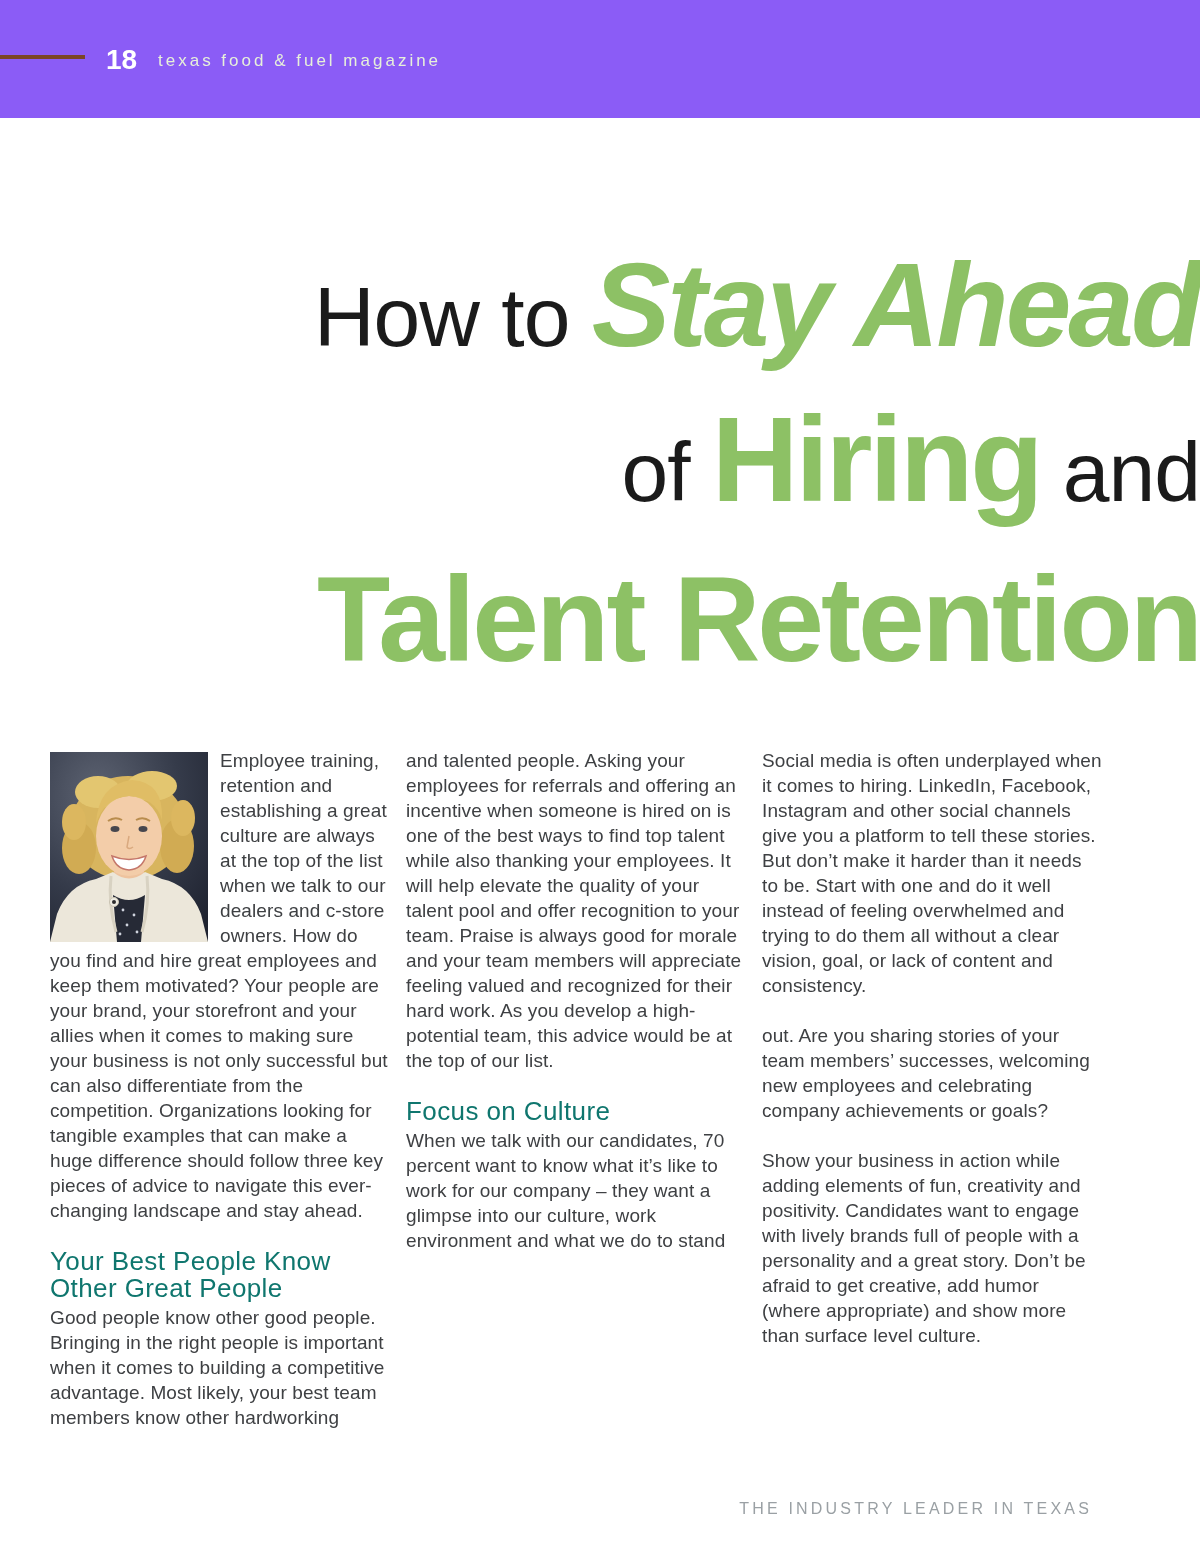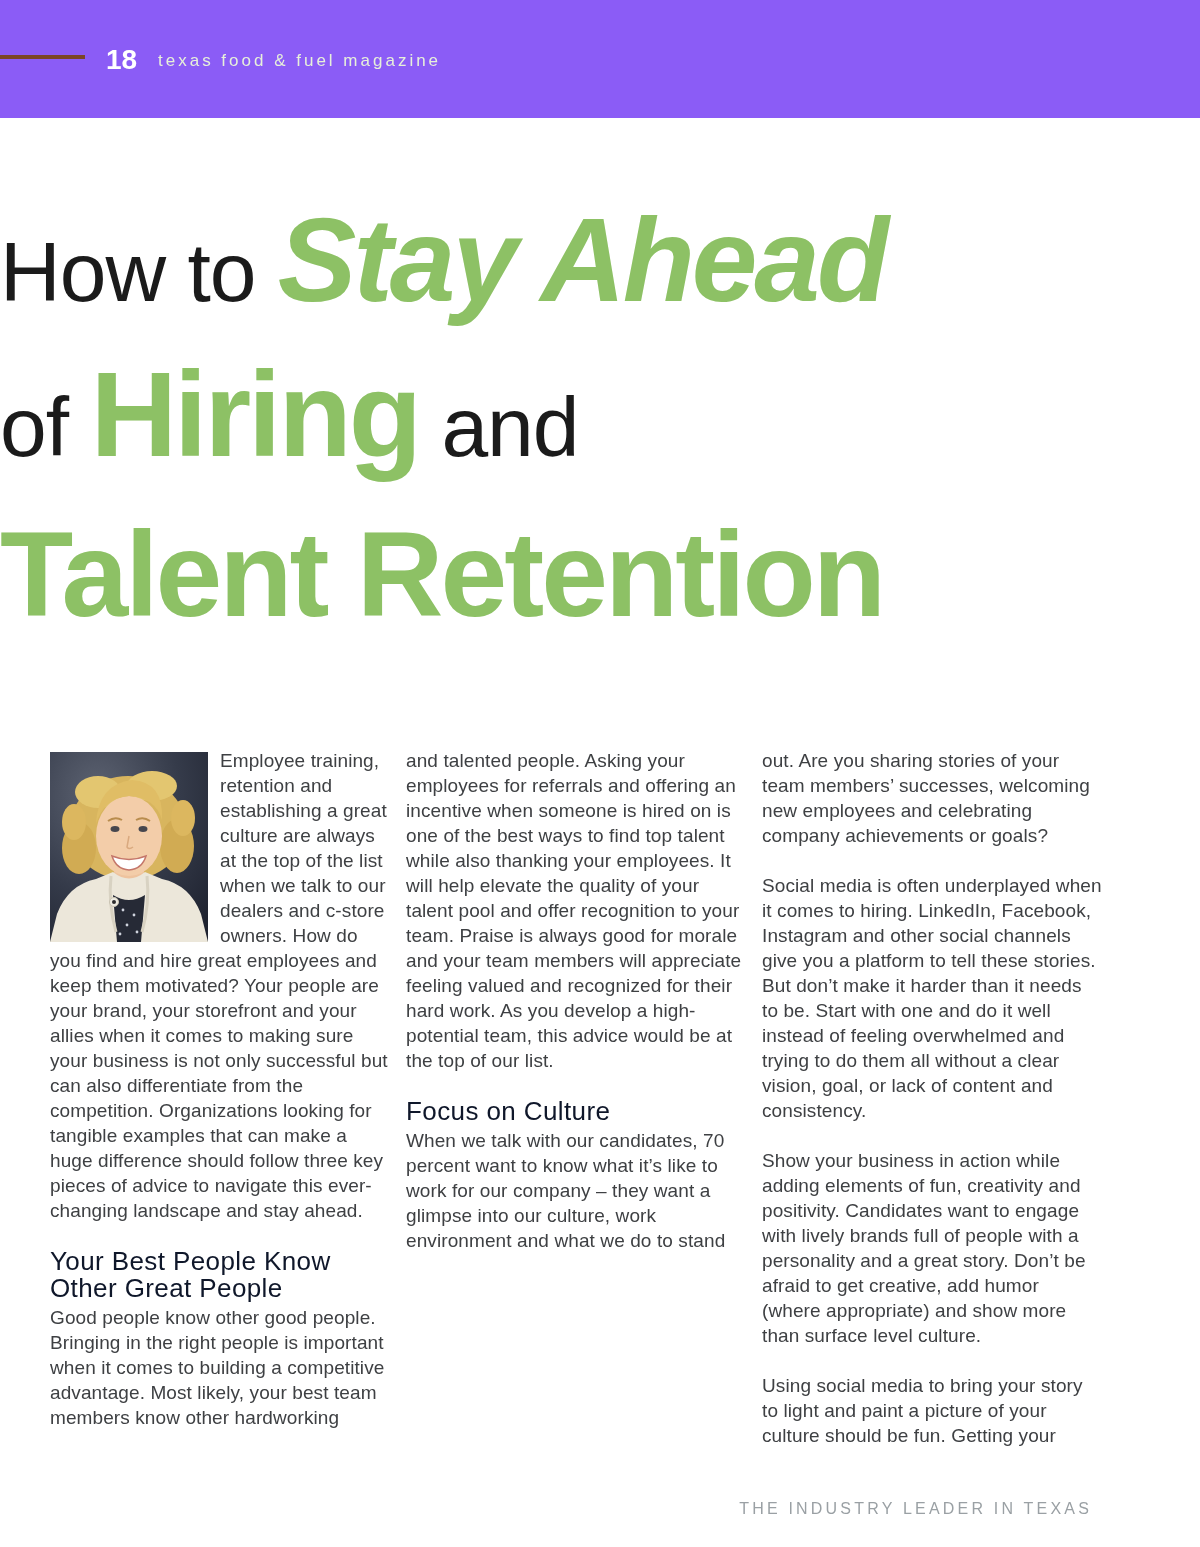--- a/index.html
+++ b/index.html
@@ -41,23 +41,24 @@
     letter-spacing: 3px;
     color: #e7f0da;
     line-height: 1;
     text-align: center;
   }
 
   
   .tl {
     position: absolute;
     left: 0; width: 100%;
-    text-align: left;
+    text-align: right;
     line-height: 1.1;
     white-space: nowrap;
+    margin-top: 45px;
   }
   .tl1 { top: 196px; }
   .tl2 { top: 348px; }
   .tl3 { top: 508px; }
   .t-black {
     font-size: 84px;
     font-weight: 500;
     color: #1b1b1b;
     letter-spacing: -1px;
   }
@@ -99,21 +100,21 @@
     font-size: 19px;
     line-height: 25px;
     color: #3e4043;
     letter-spacing: 0.1px;
   }
   .gh {
     margin: 0 0 3px 0;
     font-size: 26px;
     line-height: 27px;
     font-weight: 500;
-    color: #0f172a;
+    color: #0f766e;
     letter-spacing: 0.4px;
   }
   .pre { white-space: pre-line; }
 
   .photo {
     float: left;
     width: 158px;
     height: 190px;
     margin: 4px 12px 5px 0;
     display: block;
@@ -201,23 +202,22 @@
       <p>Good people know other good people. Bringing in the right people is important when it comes to building a competitive advantage. Most likely, your best team members know other hardworking</p>
     </section>
 
     <section class="col">
       <p>and talented people. Asking your employees for referrals and offering an incentive when someone is hired on is one of the best ways to find top talent while also thanking your employees. It will help elevate the quality of your talent pool and offer recognition to your team. Praise is always good for morale and your team members will appreciate feeling valued and recognized for their hard work. As you develop a high-potential team, this advice would be at the top of our list.</p>
       <h2 class="gh">Focus on Culture</h2>
       <p>When we talk with our candidates, 70 percent want to know what it’s like to work for our company – they want a glimpse into our culture, work environment and what we do to stand</p>
     </section>
 
     <section class="col">
+      <p>Social media is often underplayed when it comes to hiring. LinkedIn, Facebook, Instagram and other social channels give you a platform to tell these stories. But don’t make it harder than it needs to be. Start with one and do it well instead of feeling overwhelmed and trying to do them all without a clear vision, goal, or lack of content and consistency.</p>
       <p>out. Are you sharing stories of your team members’ successes, welcoming new employees and celebrating company achievements or goals?</p>
-      <p>Social media is often underplayed when it comes to hiring. LinkedIn, Facebook, Instagram and other social channels give you a platform to tell these stories. But don’t make it harder than it needs to be. Start with one and do it well instead of feeling overwhelmed and trying to do them all without a clear vision, goal, or lack of content and consistency.</p>
       <p>Show your business in action while adding elements of fun, creativity and positivity. Candidates want to engage with lively brands full of people with a personality and a great story. Don’t be afraid to get creative, add humor (where appropriate) and show more than surface level culture.</p>
-      <p>Using social media to bring your story to light and paint a picture of your culture should be fun. Getting your</p>
     </section>
 
   </main>
 
   <footer class="tagline">THE INDUSTRY LEADER IN TEXAS</footer>
 
 </div>
 
 </body></html>

